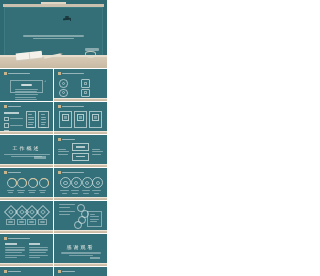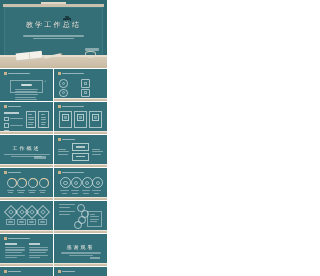--- a/index.html
+++ b/index.html
@@ -159,21 +159,20 @@
 <div class="page">
 
   <div class="hero">
     <div class="hero-wall"></div>
     <div class="hero-rail"></div>
     <div class="cap">
       <div class="brim"></div>
         <div class="top"></div>
         <div class="tas"></div>
     </div>
-    <div class="hero-title">教学工作总结</div>
     <div class="hero-sub">
         <i></i>
         <i></i>
       </div>
     <div class="hero-badge"></div>
     <div class="desk"></div>
     <div class="book"></div>
     <div class="pencil"></div>
     <div class="glass"></div>
   </div>

